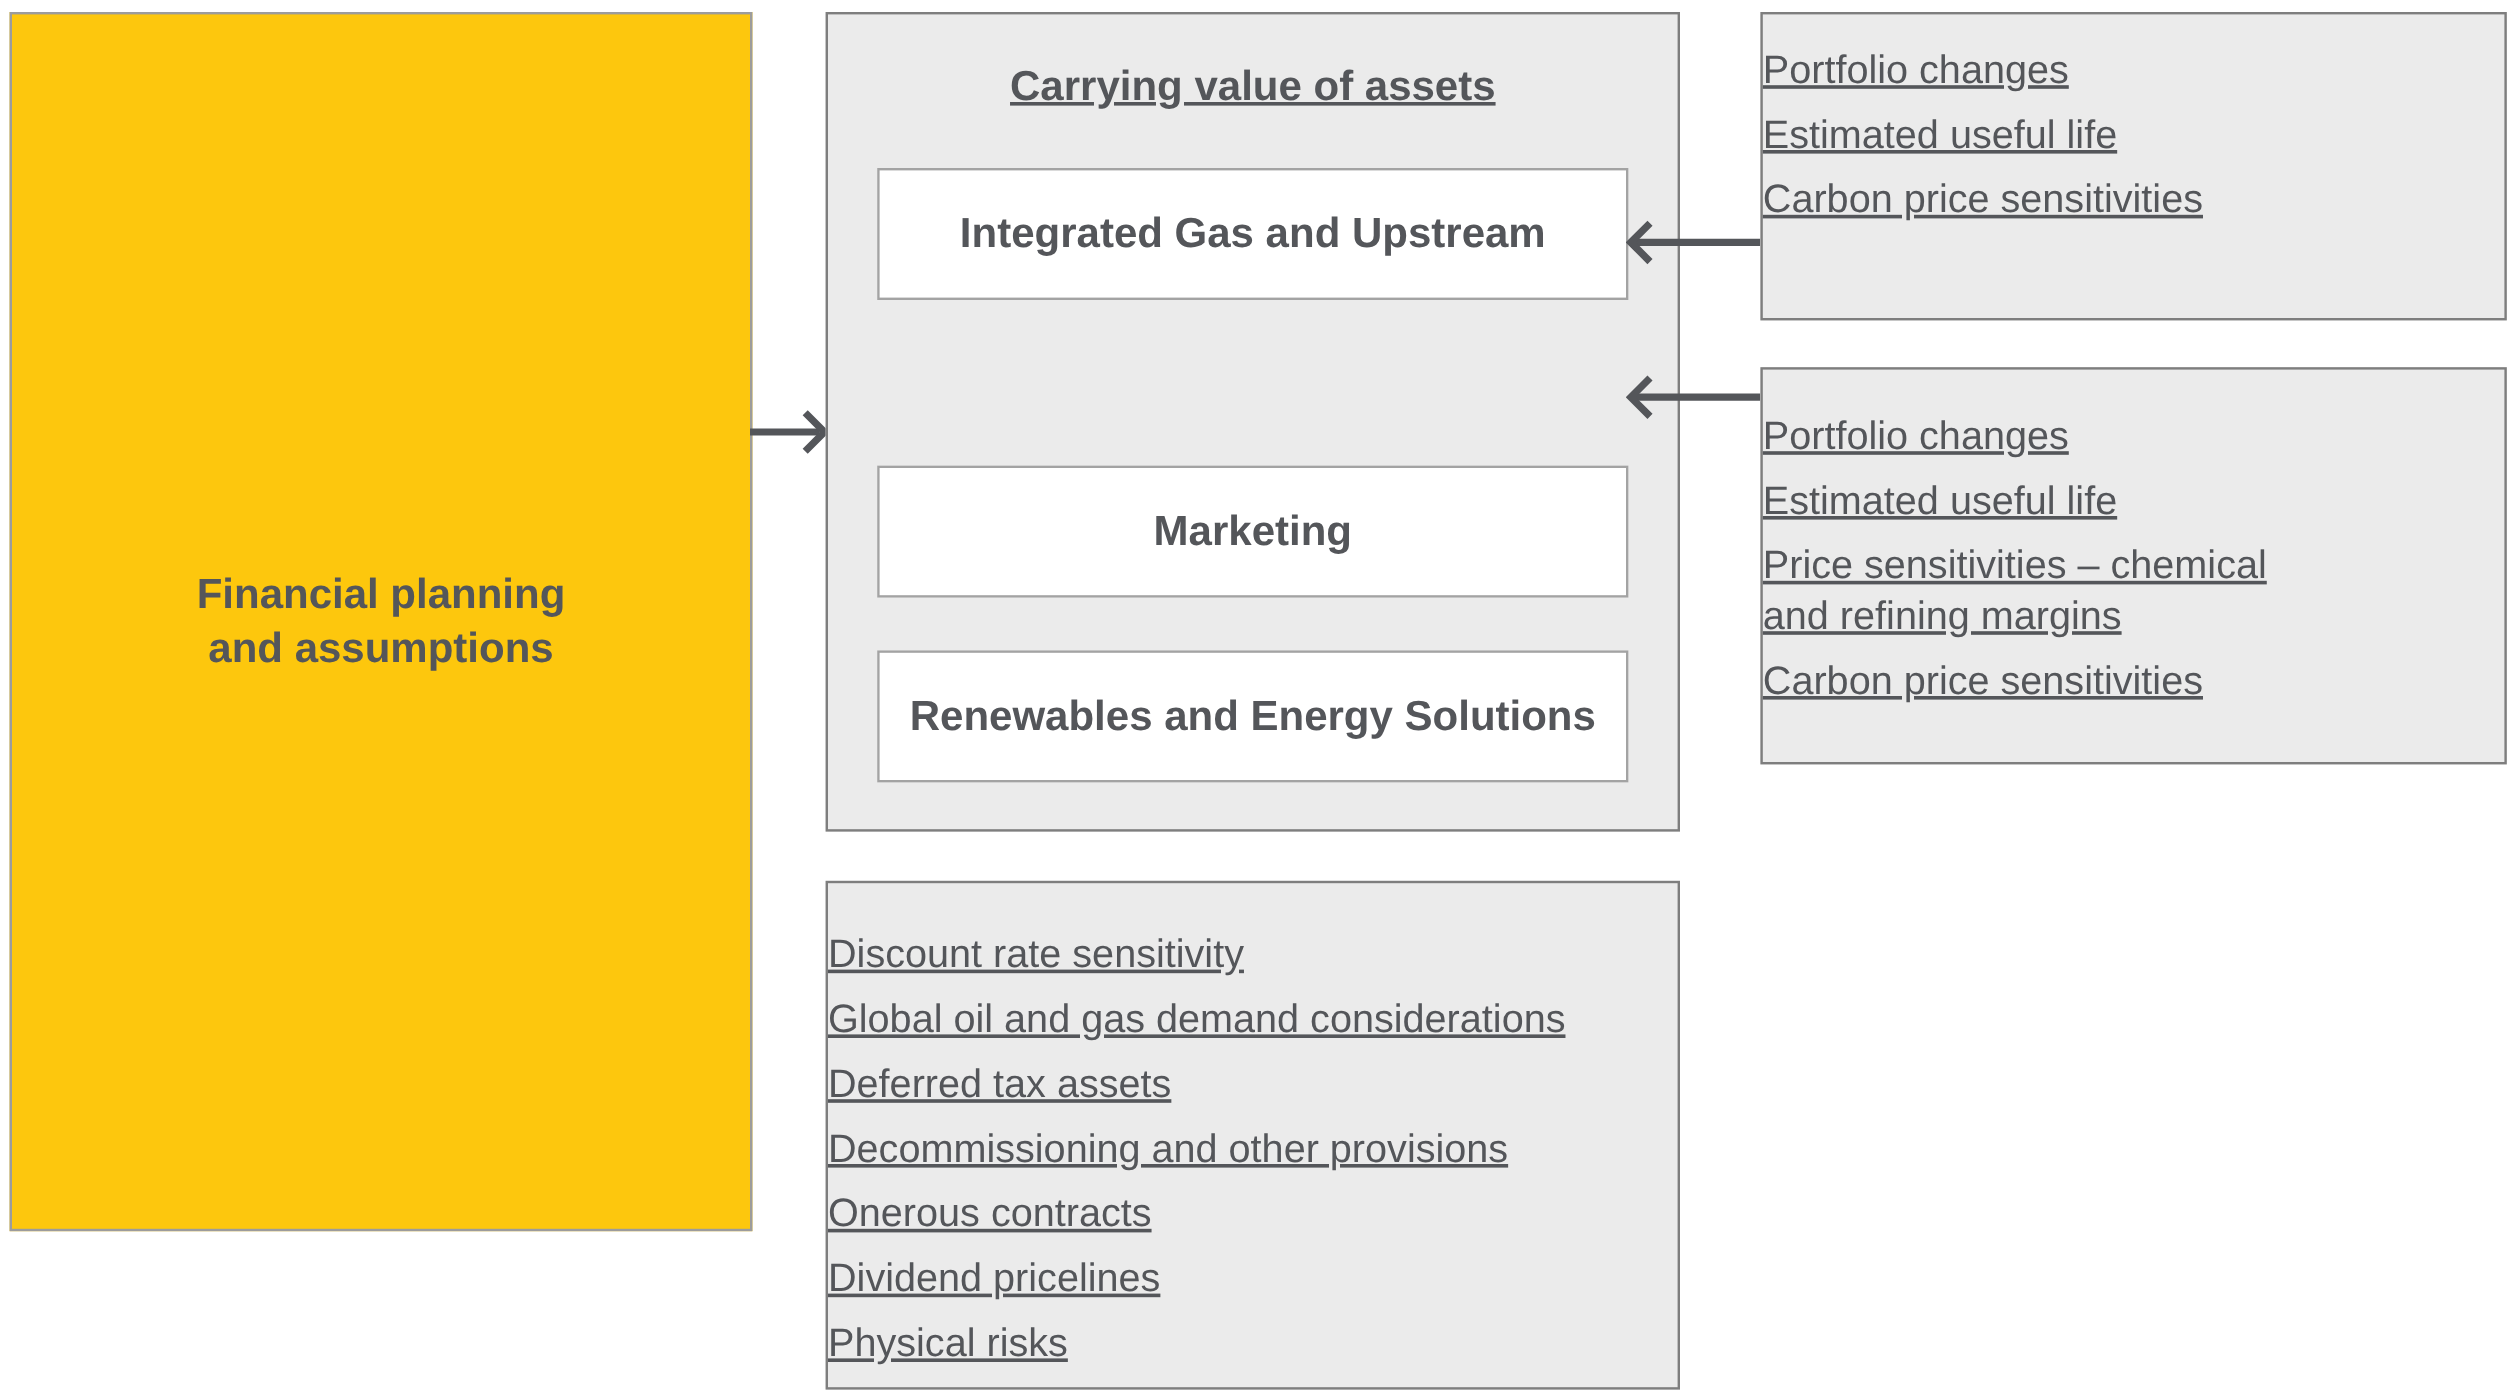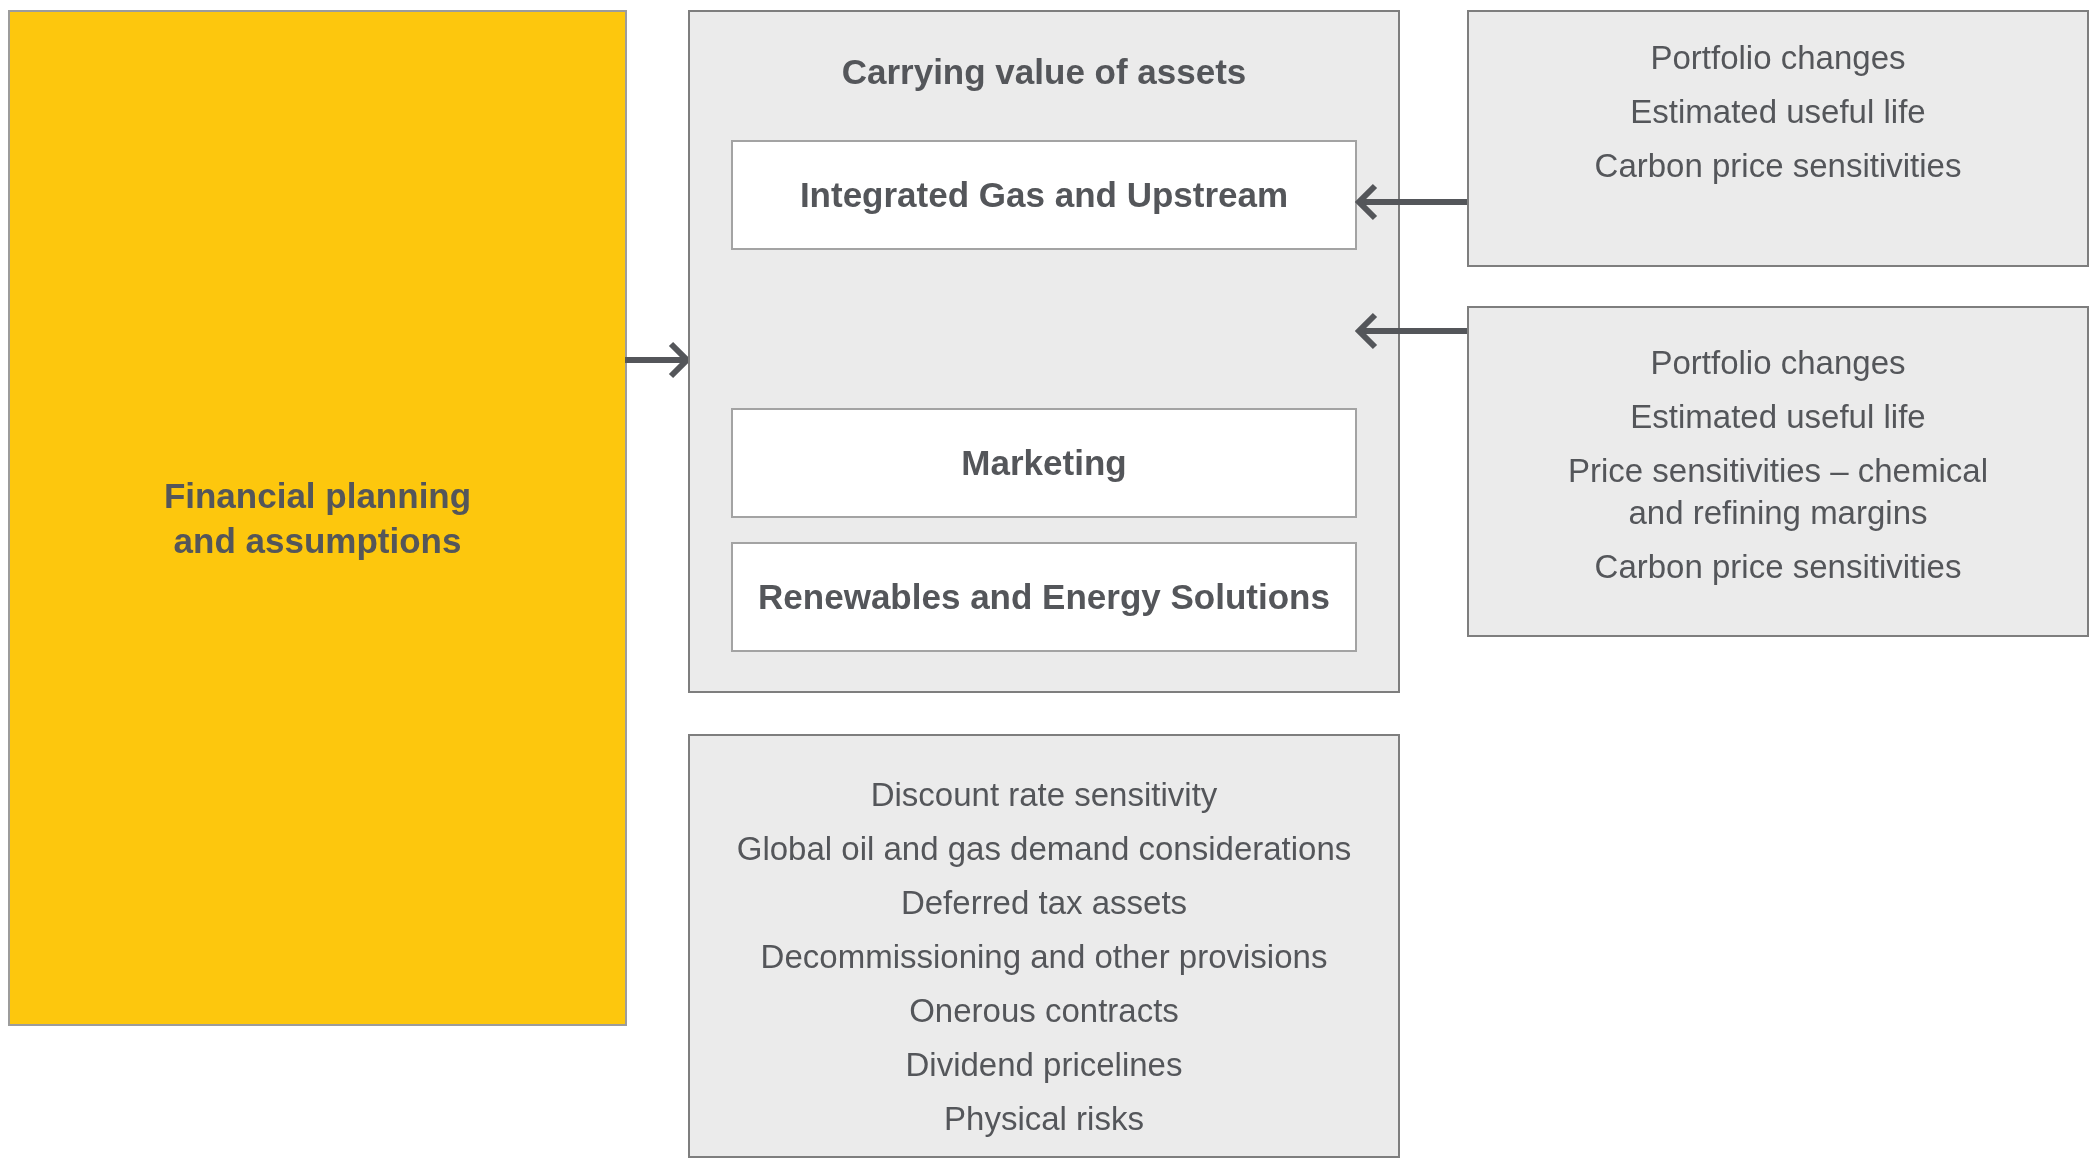--- a/index.html
+++ b/index.html
@@ -30,20 +30,21 @@
     line-height: 45px;
   }
   .t-line { display: block; }
 
   
   .panel {
     position: absolute;
     background: #EBEBEB;
     border: 2px solid #7E7E7E;
     box-sizing: border-box;
+    text-decoration: underline;
   }
 
   
   .carrying { left: 688px; top: 10px; width: 712px; height: 683px; }
   .panel-title {
     margin-top: 38px;
     text-align: center;
     font-weight: bold;
     font-size: 35px;
     line-height: 44px;
@@ -55,34 +56,34 @@
     background: #ffffff;
     border: 2px solid #A3A3A3;
     box-sizing: border-box;
     display: flex; align-items: center; justify-content: center;
     font-weight: bold;
     font-size: 35px;
     white-space: nowrap;
   }
   .seg-0 { top: 128px; }
   .seg-1 { top: 263px; }
-  .seg-2 { top: 396px; }
+  .seg-2 { top: 376px; }
   .seg-3 { top: 530px; }
 
   
   .considerations { left: 688px; top: 734px; width: 712px; height: 424px; padding-top: 38px; }
 
   
   .factors-1 { left: 1467px; top: 10px; width: 622px; height: 257px; padding-top: 25px; }
   .factors-2 { left: 1467px; top: 306px; width: 622px; height: 331px; padding-top: 34px; }
 
   .factor {
     font-size: 33px;
     line-height: 42px;
-    text-align: center;
+    text-align: left;
     margin-bottom: 12px;
     font-weight: 400;
   }
   .factor-line { display: block; }
 
   
   .arrow { position: absolute; }
   .arrow svg { display: block; }
   .arrow line, .arrow polyline {
     stroke: #54565A;

